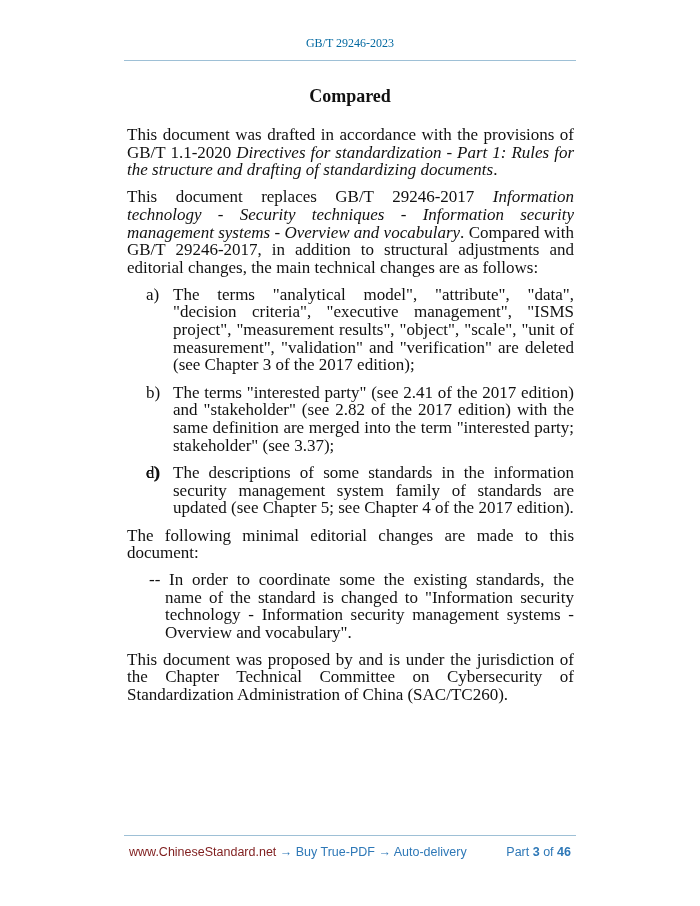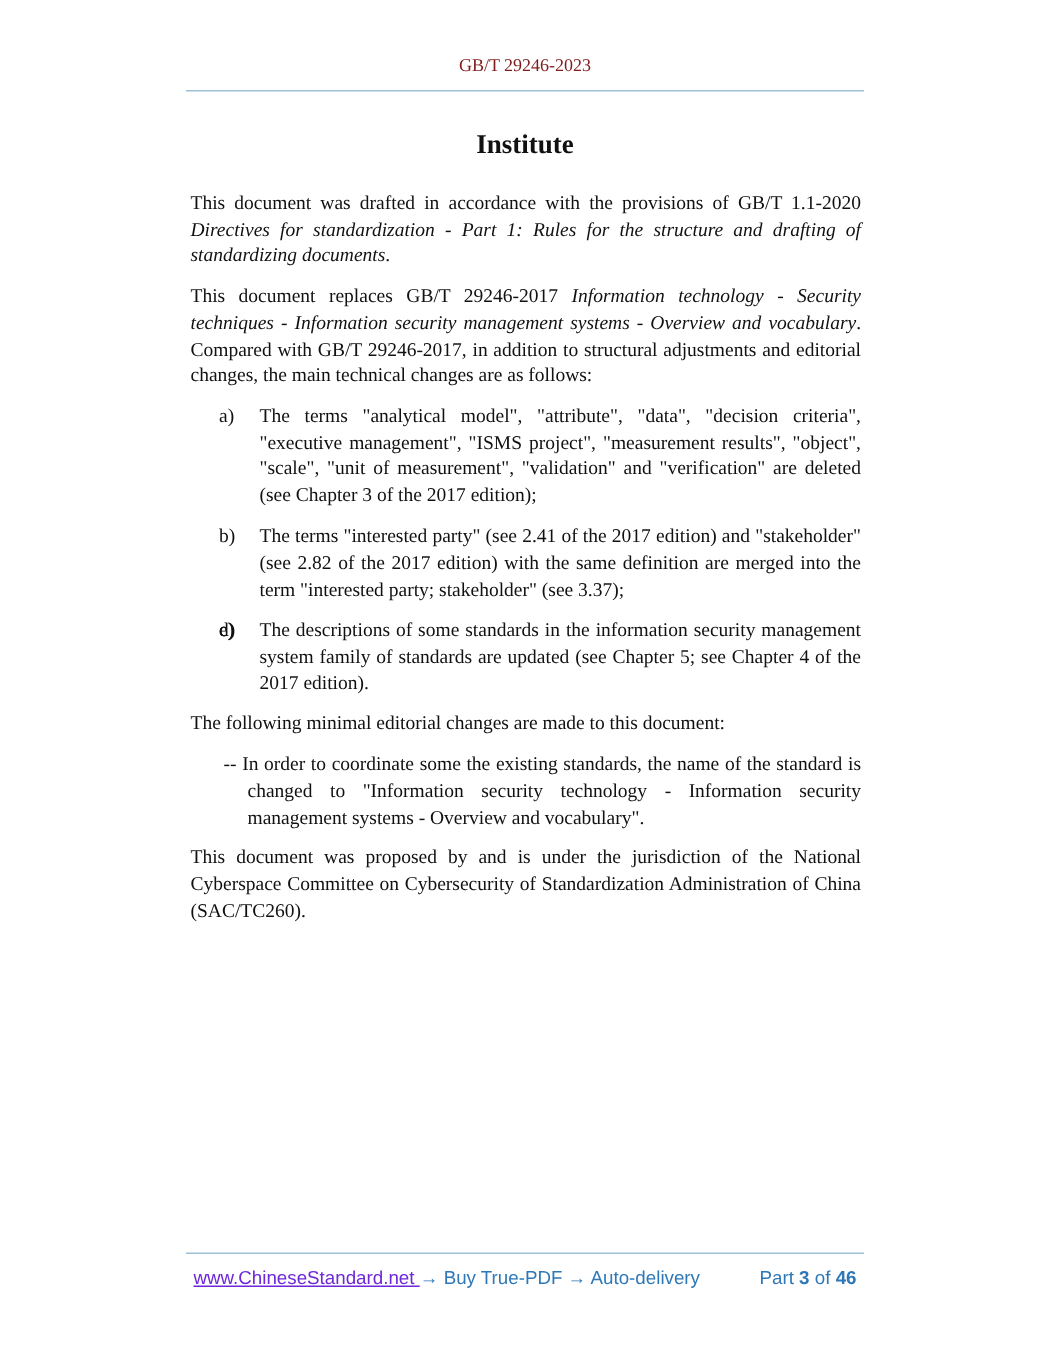--- a/index.html
+++ b/index.html
@@ -1,61 +1,61 @@
 <!DOCTYPE html>
 <html><head>
 <meta charset="utf-8">
 <style>
   html, body { margin: 0; padding: 0; background: #ffffff; }
   body { width: 700px; height: 906px; position: relative; overflow: hidden;
          font-family: "Liberation Serif", serif; color: #111; }
   .header { position: absolute; left: 124px; width: 452px; top: 36px; text-align: center;
-            font-size: 12px; color: #7f1d1d; }
+            font-size: 12px; color: #0369a1; }
   .hrule { position: absolute; left: 124px; width: 452px; height: 0; border-top: 1px solid #9ec0d6; }
   .hrule.top { top: 60px; }
   .hrule.bottom { top: 835px; }
   .title { position: absolute; top: 86px; left: 124px; width: 452px; text-align: center;
            font-size: 18px; font-weight: bold; }
-  .content { position: absolute; left: 127px; width: 447px; top: 126px; font-size: 13px; line-height: 17.7px; }
+  .content { position: absolute; left: 127px; width: 447px; top: 126px; font-size: 17px; line-height: 17.7px; }
   .content p { margin: 0 0 9px 0; text-align: justify; }
   .content i { font-style: italic; }
   .list { margin: 0 0 9px 0; padding: 0; list-style: none; }
   .list li { position: relative; padding-left: 46px; margin: 0 0 9.5px 0; text-align: justify; }
   .list li .mk { position: absolute; left: 19px; top: 0; }
   .dash { padding-left: 38px; text-indent: -16px; text-align: justify; margin: 0 0 9px 0; }
   .footer { position: absolute; top: 845px; left: 129px; width: 442px; font-family: "Liberation Sans", sans-serif;
             font-size: 12.5px; color: #2e78b7; display: flex; justify-content: space-between; }
-  .footer a { color: #6d28d9; text-decoration: underline; }
+  .footer a { color: #7f1d1d; }
   .footer b { font-weight: bold; }
 </style>
 </head>
 <body>
 
 <div class="header">GB/T 29246-2023</div>
 <div class="hrule top"></div>
 
-<div class="title">Institute</div>
+<div class="title">Compared</div>
 
 <div class="content">
   <p>
     <span>This document was drafted in accordance with the provisions of GB/T 1.1-2020 </span><i>Directives for standardization - Part 1: Rules for the structure and drafting of standardizing documents</i><span>.</span>
   </p>
   <p>
     <span>This document replaces GB/T 29246-2017 </span><i>Information technology - Security techniques - Information security management systems - Overview and vocabulary</i><span>. Compared with GB/T 29246-2017, in addition to structural adjustments and editorial changes, the main technical changes are as follows:</span>
   </p>
   <ul class="list">
     <li><span class="mk">a)</span><span>The terms "analytical model", "attribute", "data", "decision criteria", "executive management", "ISMS project", "measurement results", "object", "scale", "unit of measurement", "validation" and "verification" are deleted (see Chapter 3 of the 2017 edition);</span></li>
     <li><span class="mk">b)</span><span>The terms "interested party" (see 2.41 of the 2017 edition) and "stakeholder" (see 2.82 of the 2017 edition) with the same definition are merged into the term "interested party; stakeholder" (see 3.37);</span></li>
     <li><span class="mk">c)</span></li>
     <li><span class="mk">d)</span></li>
     <li><span class="mk">e)</span><span>The descriptions of some standards in the information security management system family of standards are updated (see Chapter 5; see Chapter 4 of the 2017 edition).</span></li>
   </ul>
   <p>The following minimal editorial changes are made to this document:</p>
   <p class="dash">-- In order to coordinate some the existing standards, the name of the standard is changed to "Information security technology - Information security management systems - Overview and vocabulary".</p>
-  <p>This document was proposed by and is under the jurisdiction of the National Cyberspace Committee on Cybersecurity of Standardization Administration of China (SAC/TC260).</p>
+  <p>This document was proposed by and is under the jurisdiction of the Chapter Technical Committee on Cybersecurity of Standardization Administration of China (SAC/TC260).</p>
 </div>
 
 <div class="hrule bottom"></div>
 
 <div class="footer">
   <span>
     <a>www.ChineseStandard.net </a><span>→ Buy True-PDF → Auto-delivery</span>
   </span>
   <span>
     <span>Part</span>

